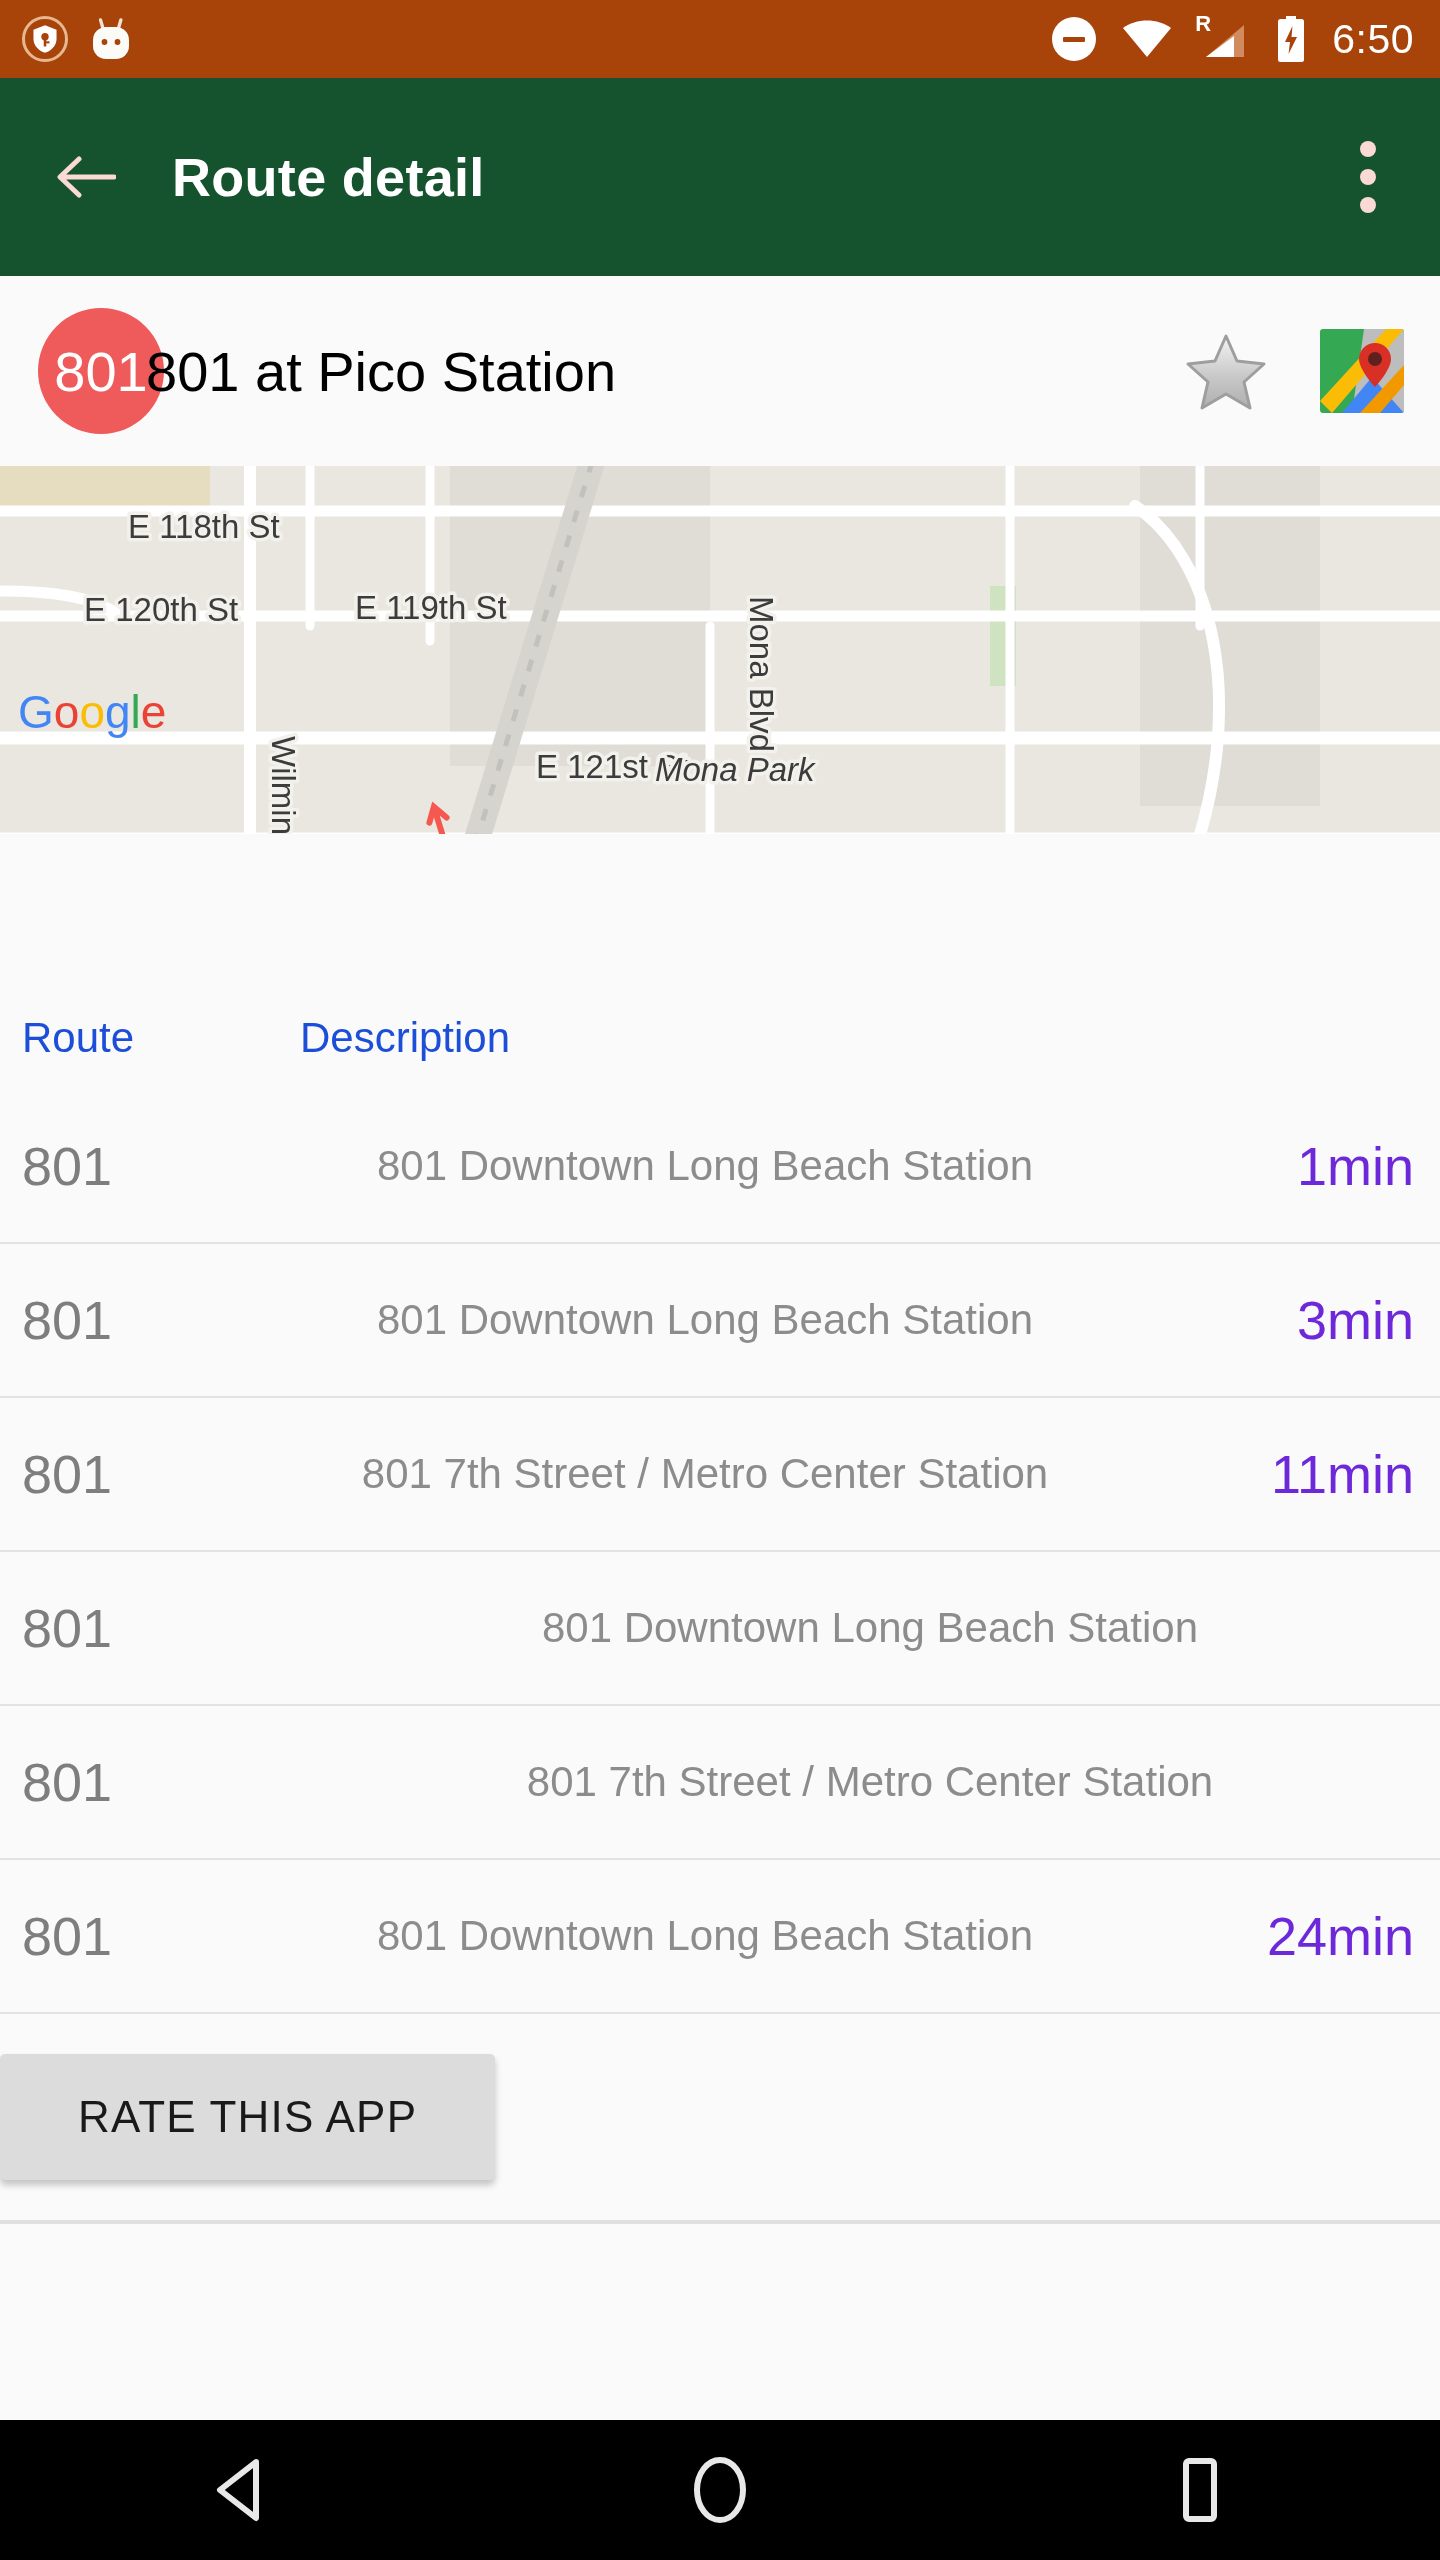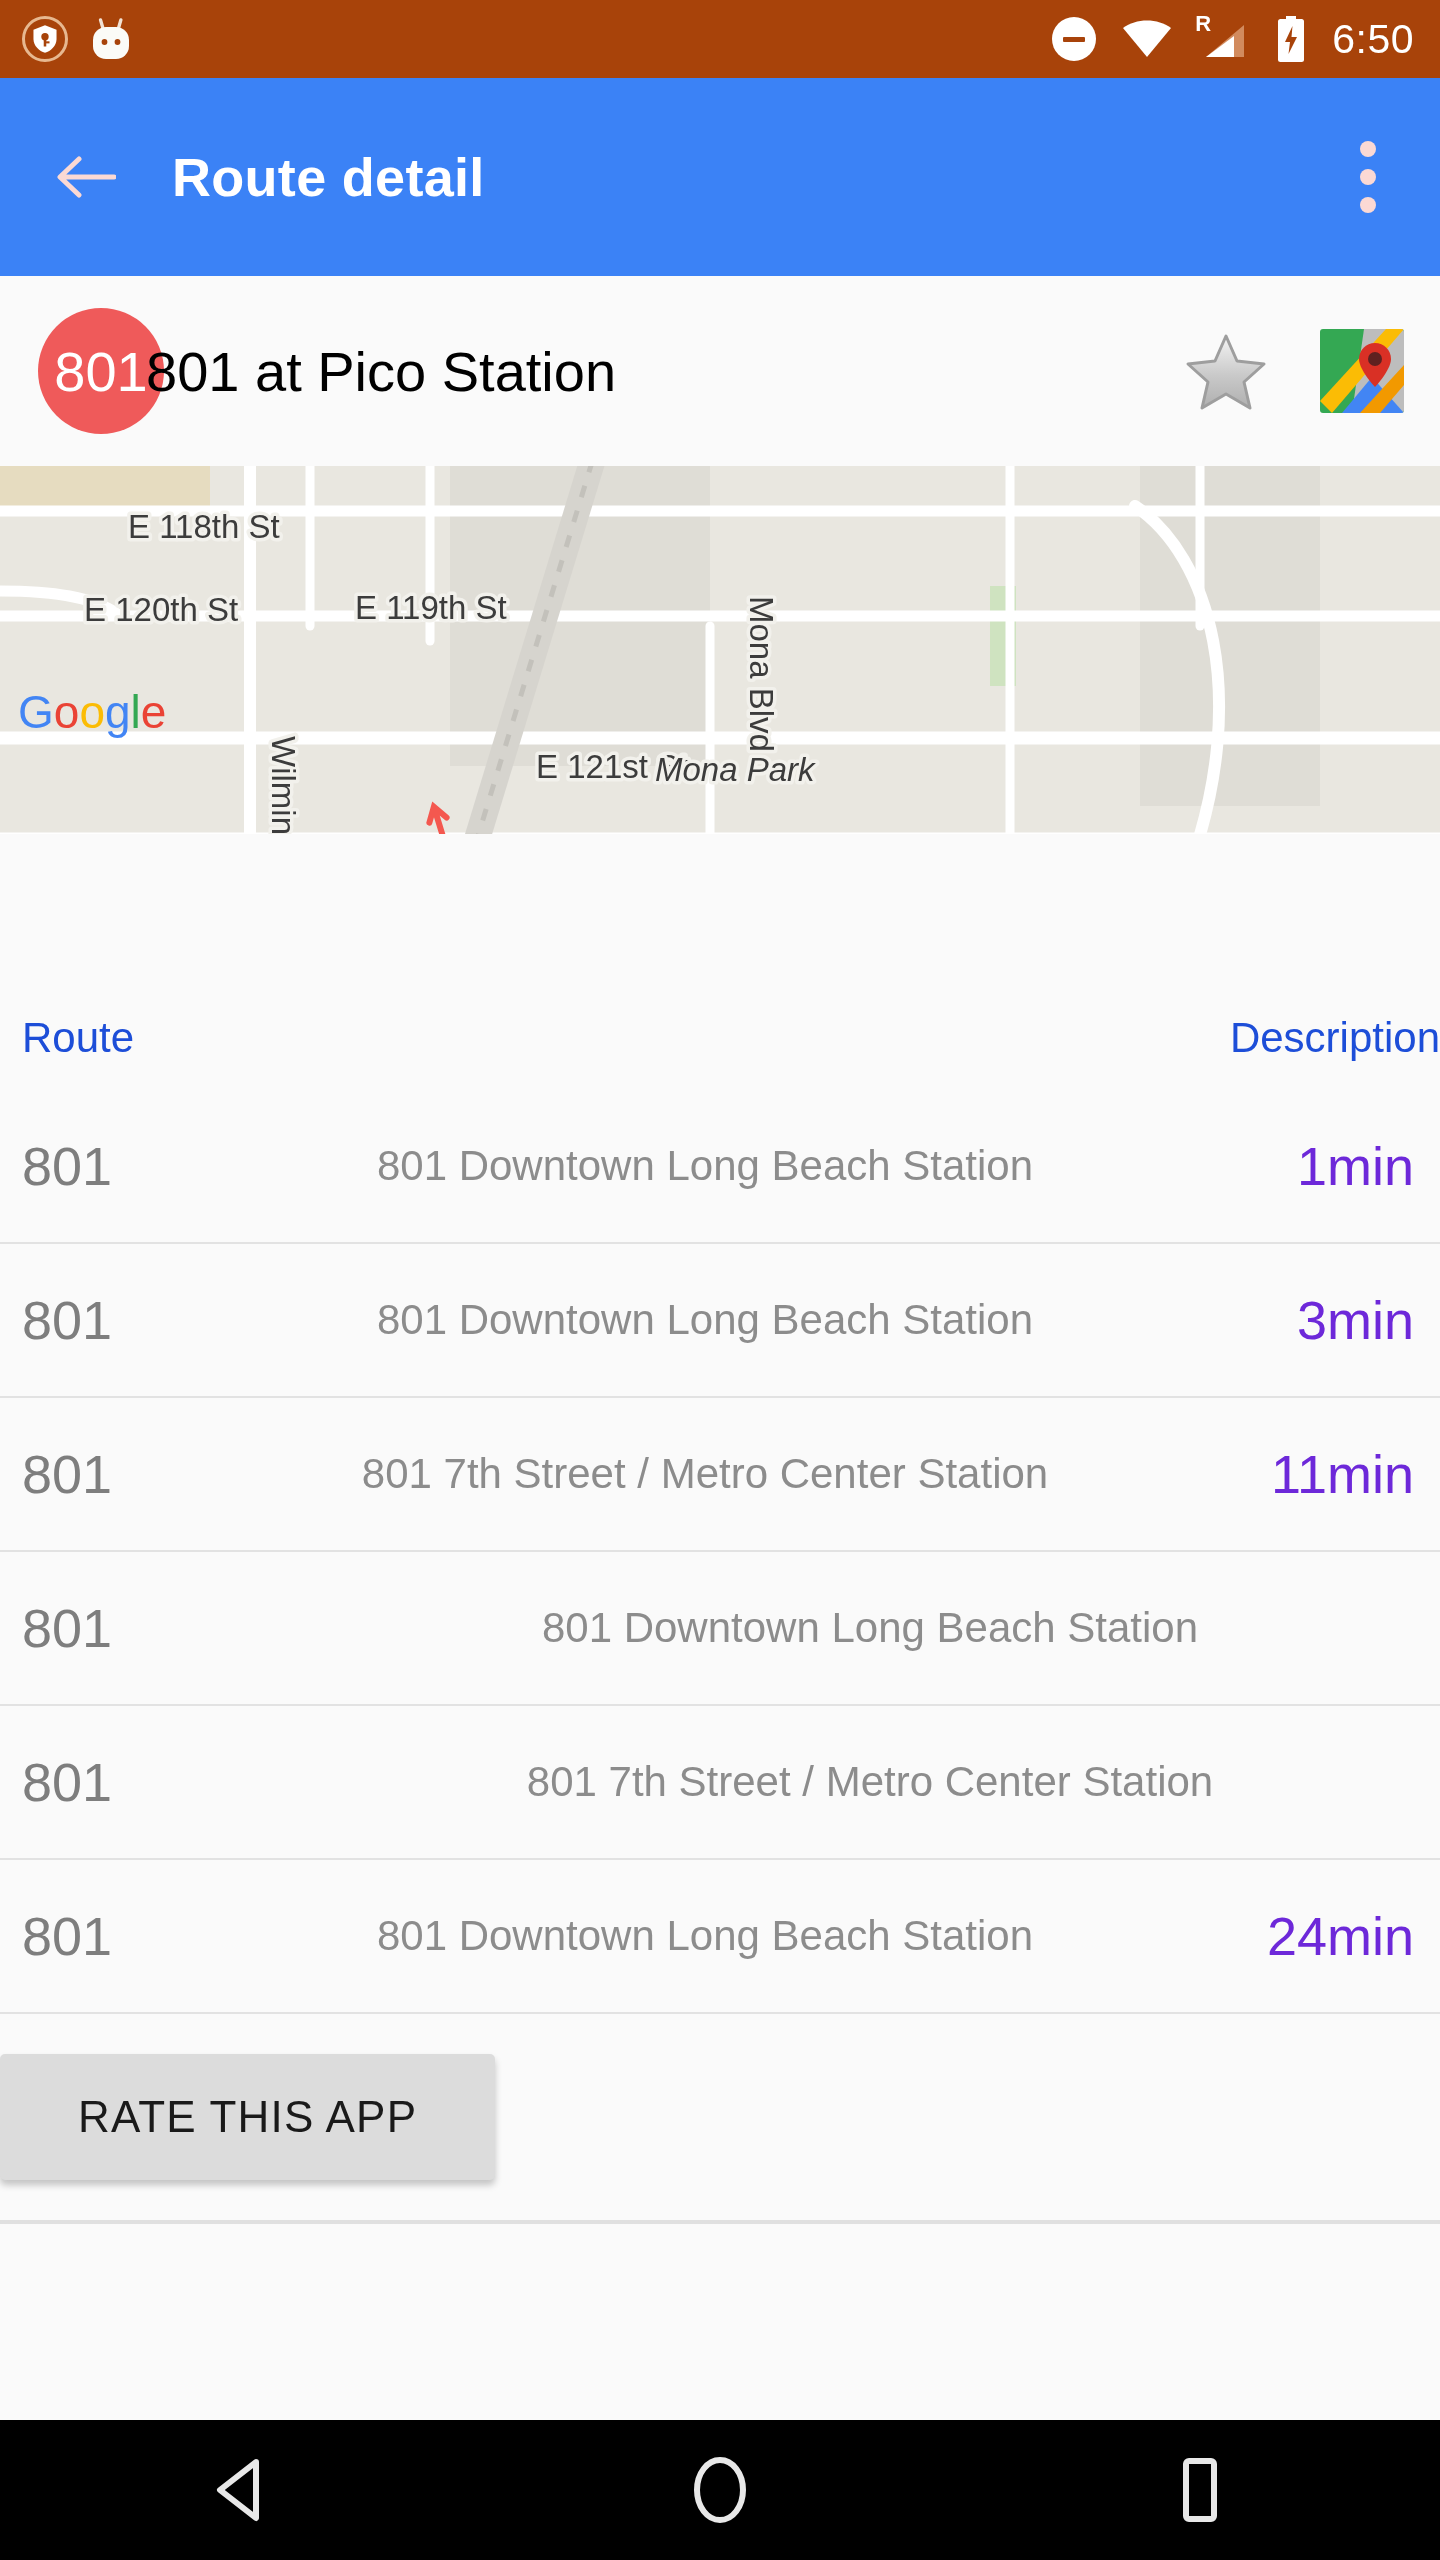--- a/index.html
+++ b/index.html
@@ -29,21 +29,21 @@
   .ic-dnd i { display:block; width:22px; height:5px; background:#A8430A; border-radius:1px; }
 
   .ic-wifi { width:50px; height:38px; }
   .ic-signal { position:relative; width:52px; height:44px; }
   .ic-signal .rlab { position:absolute; top:-6px; left:-3px; color:#fff; font-size:22px; font-weight:bold; }
   .ic-batt { width:30px; height:46px; position:relative; }
 
   
   .appbar {
     position:absolute; top:78px; left:0; width:1440px; height:198px;
-    background:#3b82f6; display:flex; align-items:center; padding:0 44px 0 56px;
+    background:#14532d; display:flex; align-items:center; padding:0 44px 0 56px;
   }
   .back-arrow { width:60px; height:48px; position:relative; flex:0 0 auto; }
   .appbar-title { color:#FFFFFF; font-size:54px; font-weight:bold; margin-left:56px; letter-spacing:0.3px; }
   .overflow { margin-left:auto; display:flex; flex-direction:column; gap:12px;
               padding:18px 20px; }
   .overflow span { display:block; width:16px; height:16px; border-radius:50%; background:#FBD9D4; }
 
   
   .station-header {
     position:absolute; top:276px; left:0; width:1440px; height:190px;
@@ -70,21 +70,21 @@
                paint-order:stroke; stroke:#F2F1EC; stroke-width:7px; stroke-linejoin:round; }
   .expand-btn { position:absolute; top:26px; right:36px; width:72px; height:72px; }
 
   
   .table-head {
     position:absolute; top:986px; left:0; width:1440px; height:104px;
     display:flex; align-items:center; color:#1d4ed8; font-size:42px;
     background:#FAFAFA;
   }
   .col-route { width:300px; padding-left:22px; }
-  .col-desc  { flex:1; text-align:right; }
+  .col-desc  { flex:1; text-align:left; }
   .col-arr   { width:330px; text-align:right; padding-right:26px; }
 
   .rows { position:absolute; top:1090px; left:0; width:1440px; }
   .trow {
     display:flex; align-items:center; height:154px;
     border-bottom:2px solid #E2E2E2; background:#FAFAFA;
   }
   .trow .r-route { width:300px; padding-left:22px; color:#7E7E7E; font-size:54px; }
   .trow .r-desc  { flex:1; text-align:center; color:#8C8C8C; font-size:42px; }
   .trow .r-arr   { width:330px; text-align:right; padding-right:26px; color:#6d28d9; font-size:54px; }

